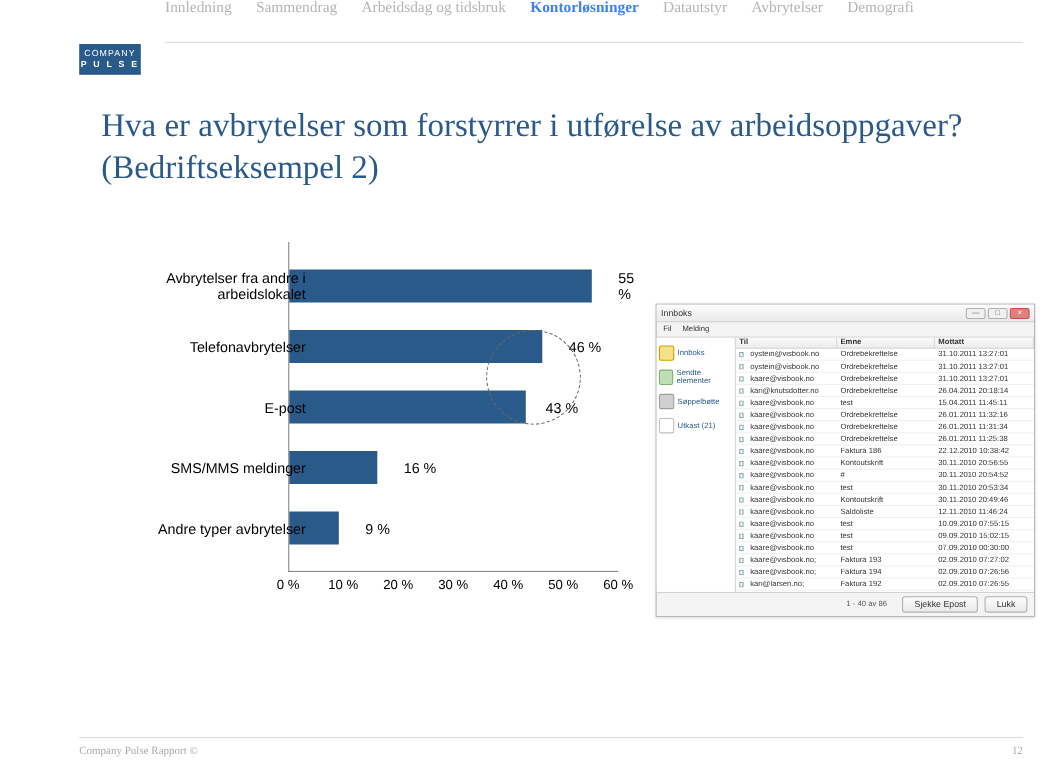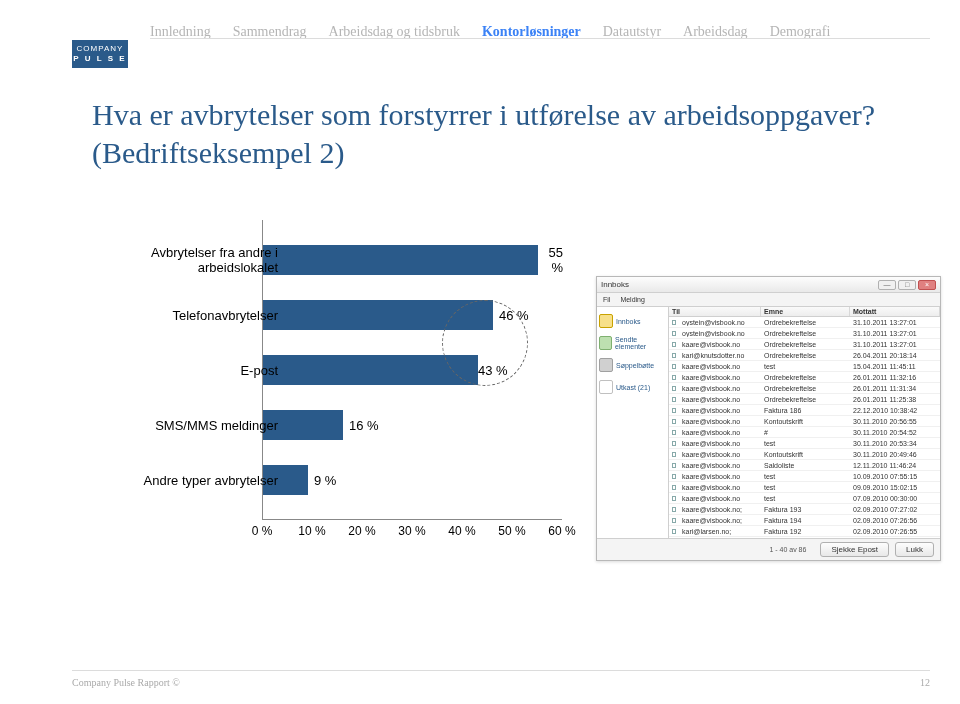--- a/index.html
+++ b/index.html
@@ -1,21 +1,21 @@
 <!DOCTYPE html>
 <html><head>
 <meta charset="utf-8">
 <style>
   * { box-sizing: border-box; margin: 0; padding: 0; }
   html, body { width: 960px; height: 704px; font-family: "Segoe UI", Arial, sans-serif; }
   body { background: #fff; position: relative; }
 
   .topbar {
     position: absolute; top: 0; left: 0; right: 0; height: 40px;
-    display: flex; align-items: flex-end; padding-left: 150px;
+    display: flex; align-items: flex-start; padding-left: 150px;
     background: #fff;
   }
   .topbar .nav-item {
     font-family: Georgia, 'Times New Roman', serif;
     color: #b5b5b5; font-size: 14px; margin-right: 22px;
     cursor: default;
   }
   .topbar .nav-item.active { color: #3b82f6; font-weight: bold; }
   .topbar-rule {
     position: absolute; left: 150px; right: 30px; top: 38px;
@@ -46,21 +46,21 @@
     position: absolute; left: 70px; top: 220px; width: 520px; height: 360px;
   }
   .chart-plot {
     position: absolute; left: 192px; top: 0; width: 300px; height: 300px;
     border-left: 1.5px solid #888; border-bottom: 1.5px solid #888;
   }
   .bar-row { position: absolute; left: 0; height: 30px; }
   .bar { position: absolute; left: 0; top: 0; height: 100%; background: #2a5a8a; }
   .bar-label {
     position: absolute; top: 0; height: 30px; display: flex; align-items: center;
-    font-size: 13px; color: #000; padding-left: 6px; text-align: right;
+    font-size: 13px; color: #000; padding-left: 24px;
   }
   .cat-label {
     position: absolute; right: 312px; width: 190px; height: 30px;
     display: flex; align-items: center; justify-content: flex-end;
     font-size: 13px; color: #000; text-align: right;
   }
   .x-tick {
     position: absolute; top: 304px; width: 40px; text-align: center;
     font-size: 12px; color: #000; transform: translateX(-50%);
   }
@@ -128,21 +128,21 @@
   <div class="t1">COMPANY</div>
   <div class="t2">P U L S E</div>
 </div>
 
 <div class="topbar" id="topnav">
     <span class="nav-item">Innledning</span>
     <span class="nav-item">Sammendrag</span>
     <span class="nav-item">Arbeidsdag og tidsbruk</span>
     <span class="nav-item active">Kontorløsninger</span>
     <span class="nav-item">Datautstyr</span>
-    <span class="nav-item">Arbeidsdag</span>
+    <span class="nav-item">Avbrytelser</span>
     <span class="nav-item">Demografi</span>
   </div>
 <div class="topbar-rule"></div>
 
 <div class="title-block">Hva er avbrytelser som forstyrrer i utførelse av arbeidsoppgaver? (Bedriftseksempel 2)</div>
 
 <div class="chart-wrap">
   <div class="chart-plot" id="plot">
       <div class="bar-row" style="top: 25px; width: 300px;">
         <div class="bar" style="width: 275px; background: rgb(42, 90, 138);"></div>

